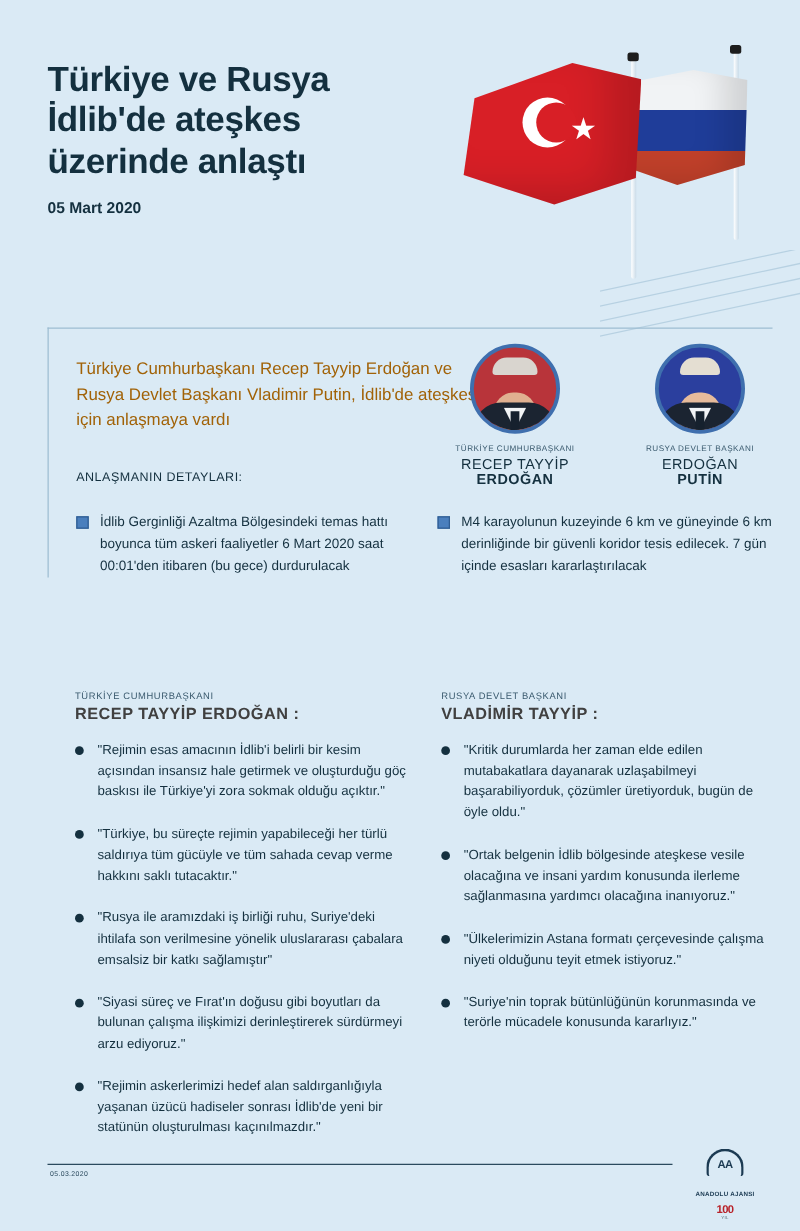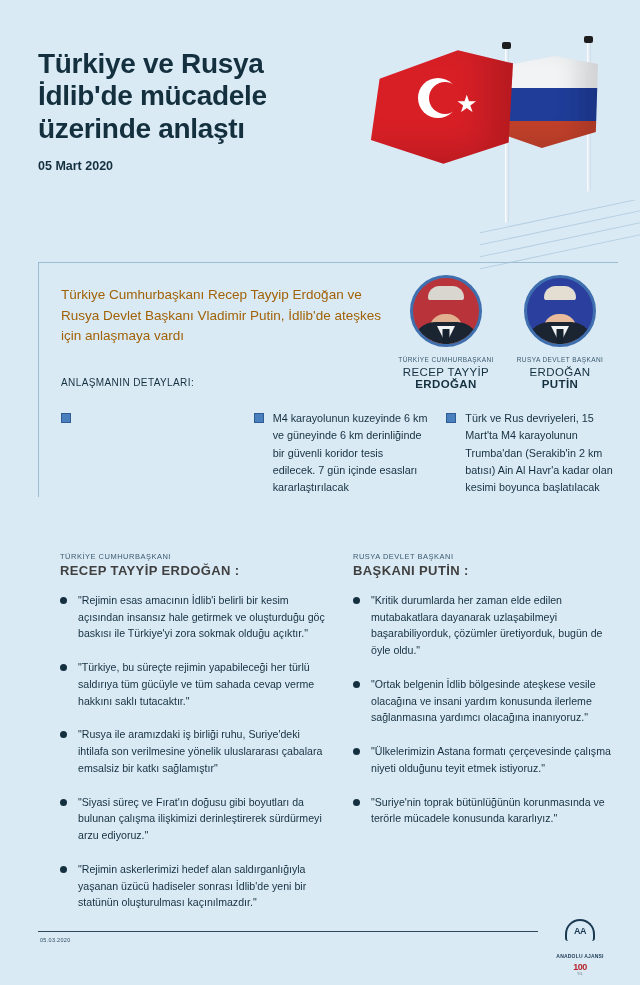--- a/index.html
+++ b/index.html
@@ -157,21 +157,21 @@
     line-height: 1.52;
     color: #a16207;
   }
 
   
   .portraits {
     position: absolute;
     right: 8px;
     top: 12px;
     display: flex;
-    gap: 14px;
+    gap: 48px;
   }
   .person { width: 100px; text-align: center; }
 
   .avatar {
     width: 72px; height: 72px;
     margin: 0 auto;
     border-radius: 50%;
     border: 3px solid #3f6fae;
     overflow: hidden;
     position: relative;
@@ -385,21 +385,21 @@
     letter-spacing: 0.2px;
   }
 </style>
 </head>
 <body>
 
 <div class="header">
 
   <div class="title-block">
     <div class="title-line">Türkiye ve Rusya</div>
-    <div class="title-line">İdlib'de mücadele</div>
+    <div class="title-line">İdlib'de ateşkes</div>
     <div class="title-line">üzerinde anlaştı</div>
     <div class="title-date">05 Mart 2020</div>
   </div>
 
   <div class="flags">
     <div class="pole pole-a"></div>
     <div class="pole-knob knob-a"></div>
     <div class="pole pole-b"></div>
     <div class="pole-knob knob-b"></div>
 
@@ -448,28 +448,25 @@
       <div class="pname">ERDOĞAN</div>
       <div class="psurname">PUTİN</div>
     </div>
   </div>
 
   <div class="details-head">ANLAŞMANIN DETAYLARI:</div>
 
   <div class="details-cols">
     <div class="dcol">
       <div class="sq"></div>
+      <div class="dtext">İdlib Gerginliği Azaltma Bölgesindeki temas hattı boyunca tüm askeri faaliyetler 6 Mart 2020 saat 00:01'den itibaren (bu gece) durdurulacak</div>
     </div>
     <div class="dcol">
       <div class="sq"></div>
       <div class="dtext">M4 karayolunun kuzeyinde 6 km ve güneyinde 6 km derinliğinde bir güvenli koridor tesis edilecek. 7 gün içinde esasları kararlaştırılacak</div>
-    </div>
-    <div class="dcol">
-      <div class="sq"></div>
-      <div class="dtext">Türk ve Rus devriyeleri, 15 Mart'ta M4 karayolunun Trumba'dan (Serakib'in 2 km batısı) Ain Al Havr'a kadar olan kesimi boyunca başlatılacak</div>
     </div>
   </div>
 </div>
 
 <div class="quotes">
 
   <div class="qcol">
     <div class="qrole">TÜRKİYE CUMHURBAŞKANI</div>
     <div class="qname">RECEP TAYYİP ERDOĞAN :</div>
     <div class="qlist">
@@ -491,21 +488,21 @@
       </div>
       <div class="quote">
         <div class="dot"></div>
         <div class="qtext">"Rejimin askerlerimizi hedef alan saldırganlığıyla yaşanan üzücü hadiseler sonrası İdlib'de yeni bir statünün oluşturulması kaçınılmazdır."</div>
       </div>
     </div>
   </div>
 
   <div class="qcol">
     <div class="qrole">RUSYA DEVLET BAŞKANI</div>
-    <div class="qname">BAŞKANI PUTİN :</div>
+    <div class="qname">VLADİMİR TAYYİP :</div>
     <div class="qlist">
       <div class="quote">
         <div class="dot"></div>
         <div class="qtext">"Kritik durumlarda her zaman elde edilen mutabakatlara dayanarak uzlaşabilmeyi başarabiliyorduk, çözümler üretiyorduk, bugün de öyle oldu."</div>
       </div>
       <div class="quote">
         <div class="dot"></div>
         <div class="qtext">"Ortak belgenin İdlib bölgesinde ateşkese vesile olacağına ve insani yardım konusunda ilerleme sağlanmasına yardımcı olacağına inanıyoruz."</div>
       </div>
       <div class="quote">

